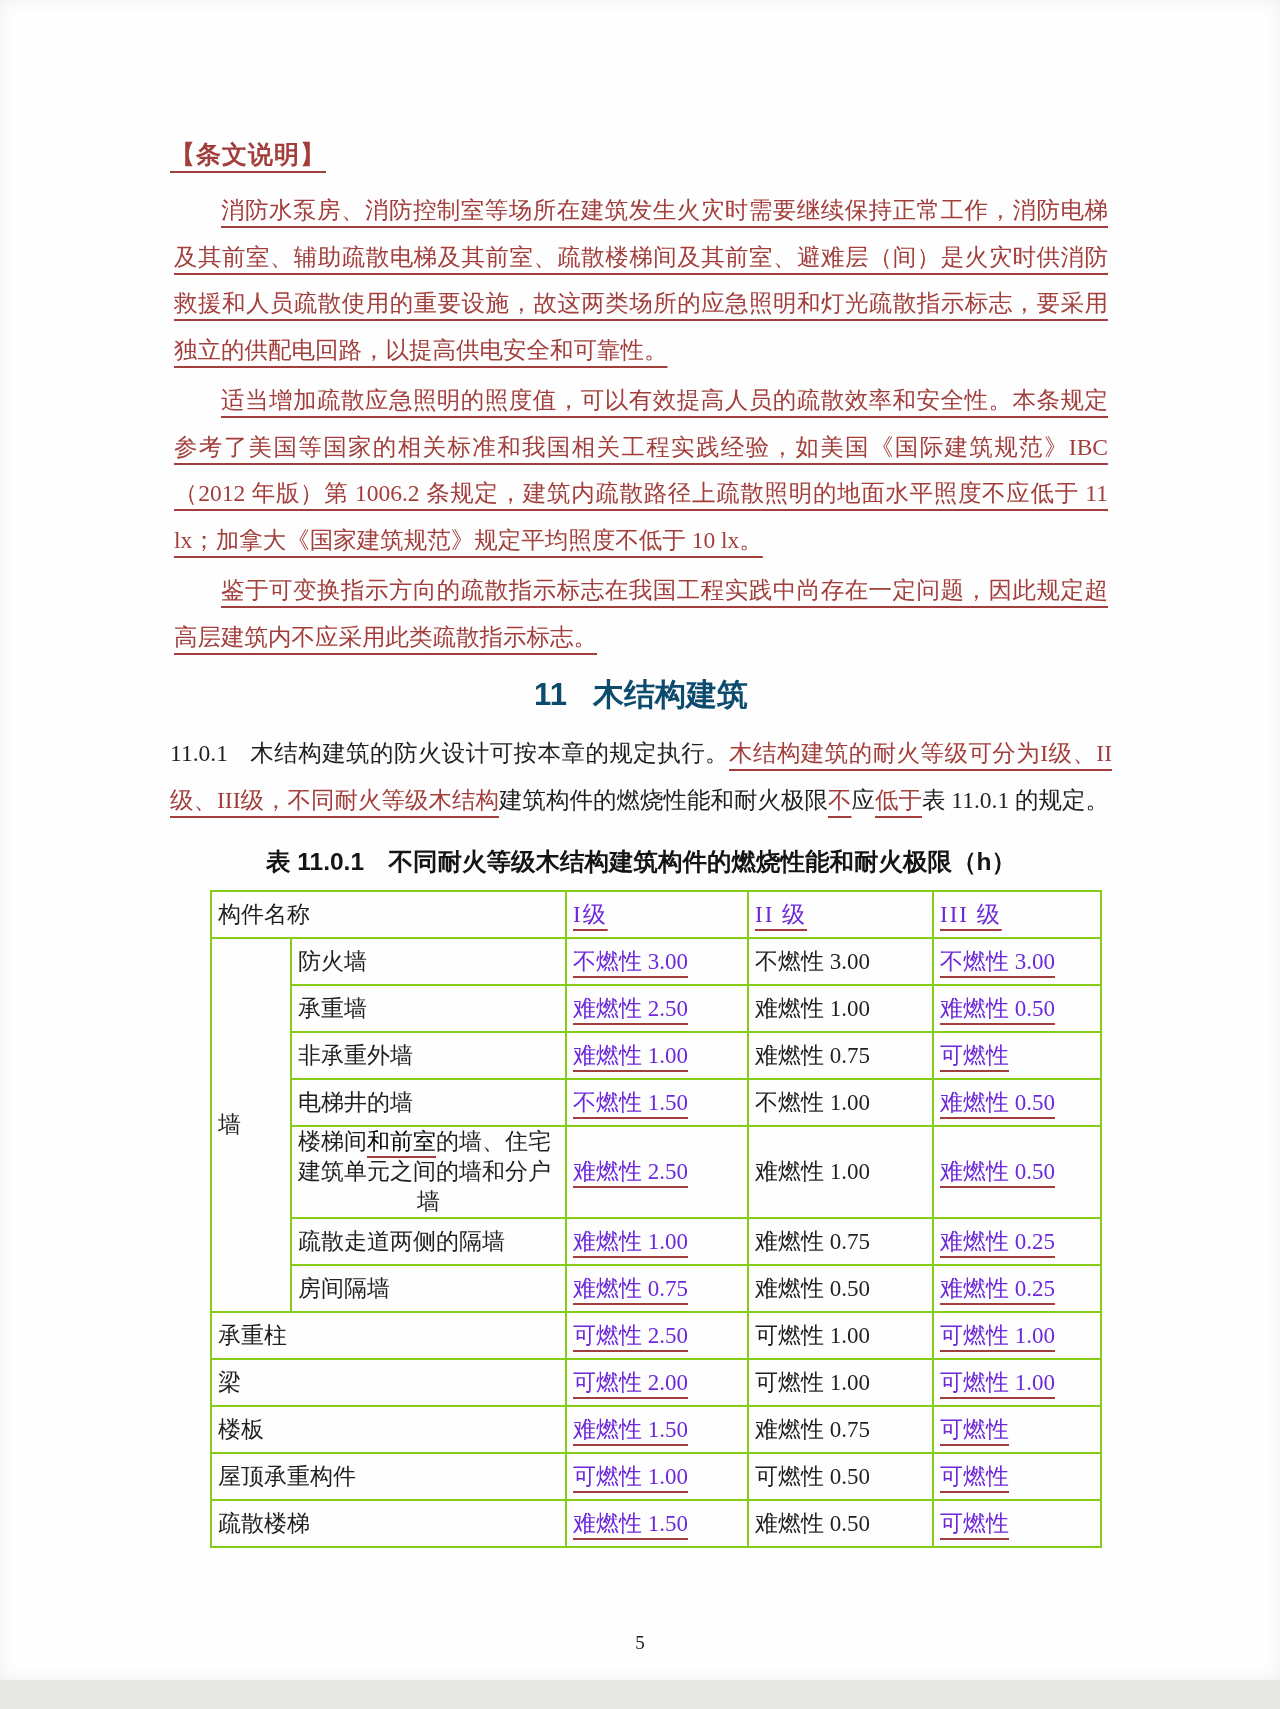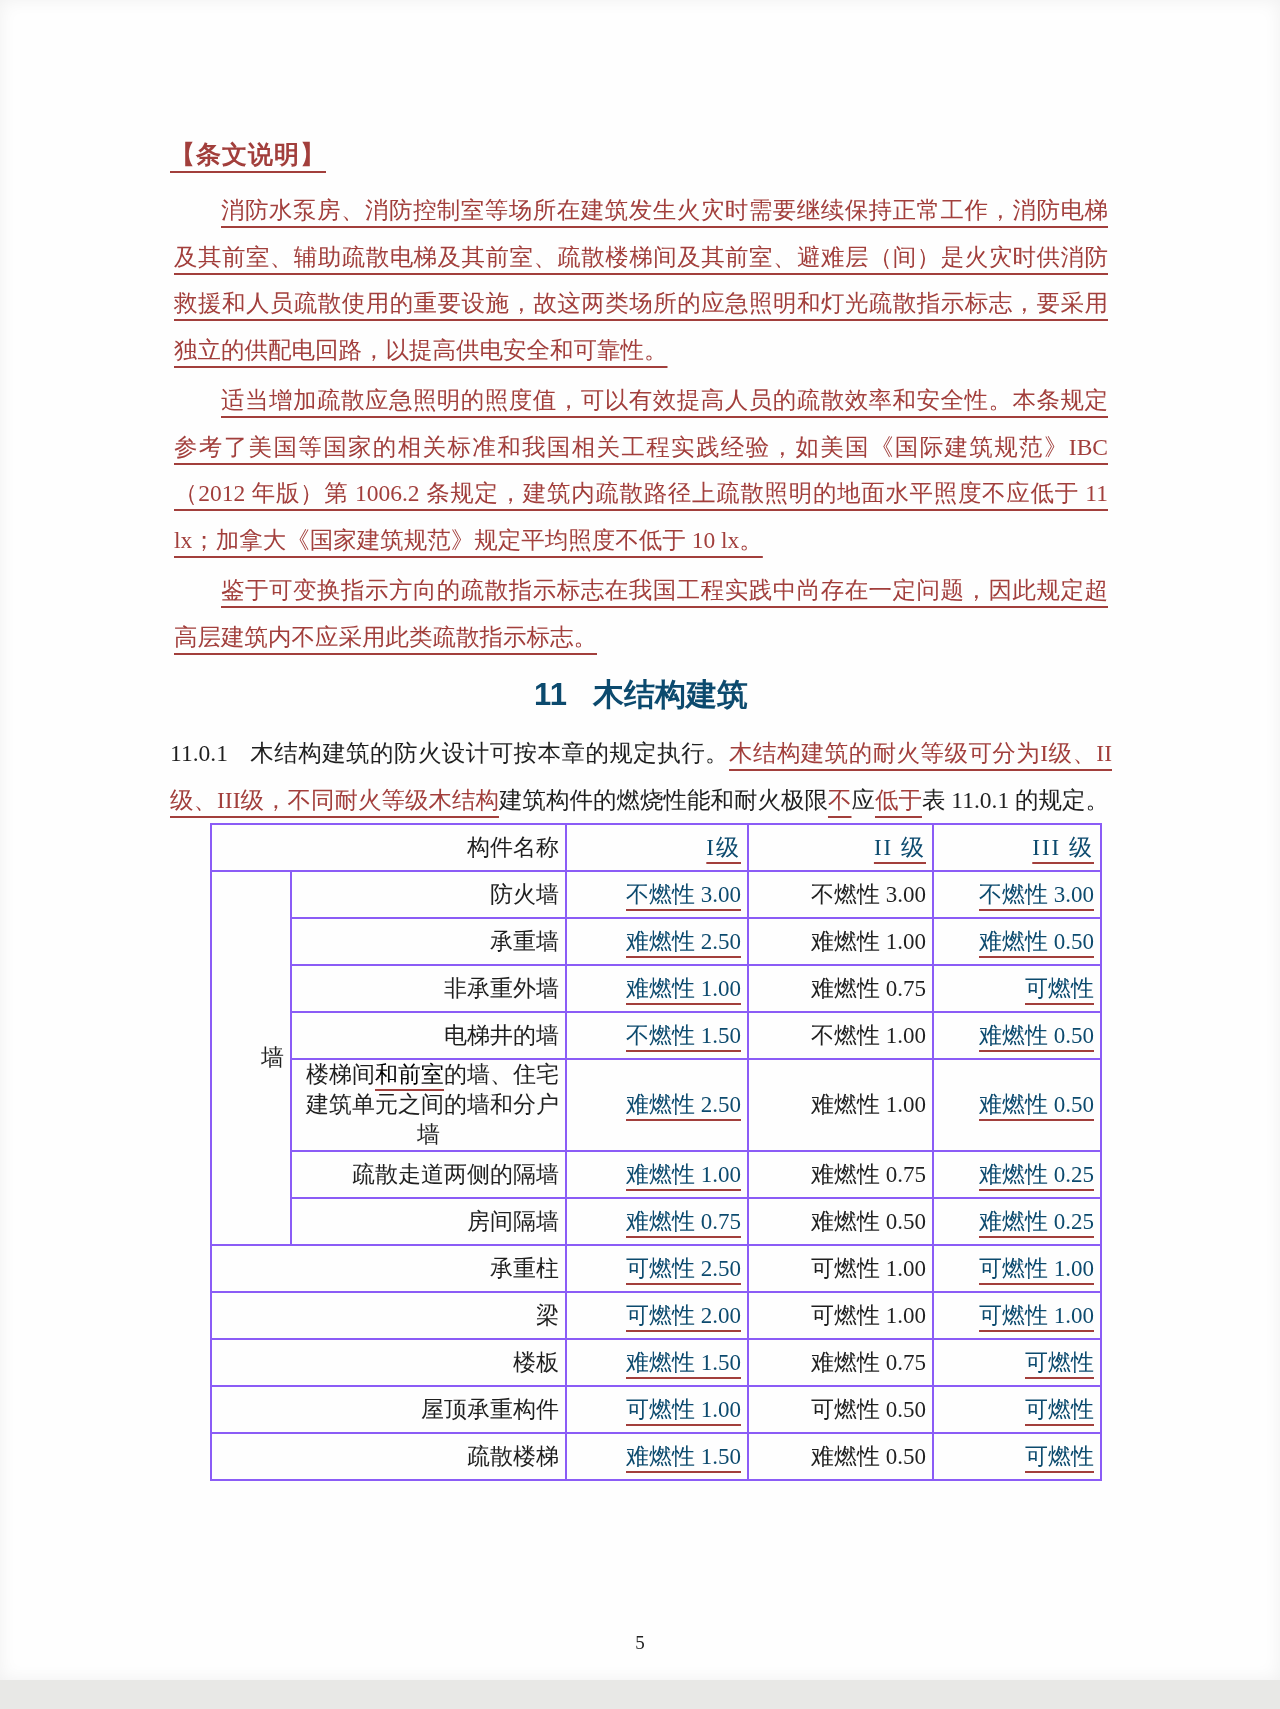--- a/index.html
+++ b/index.html
@@ -71,30 +71,30 @@
     color:#141414;
   }
   table.fire-table{
     border-collapse:collapse;
     margin-left:40px;
     width:890px;
     table-layout:fixed;
     font-size:23px;
   }
   table.fire-table td{
-    border:2px solid #8b5cf6;
-    text-align:right;
+    border:2px solid #84cc16;
+    text-align:left;
     vertical-align:middle;
     height:45px;
     padding:0 6px;
     line-height:30px;
   }
   table.fire-table td.level-head{letter-spacing:2px;}
   table.fire-table td.cell-red{
-    color:#0c4a6e;
+    color:#6d28d9;
     text-decoration:underline;
     text-decoration-color:#a23f3c;
     text-decoration-thickness:2px;
     text-underline-offset:7px;
   }
   table.fire-table td.group-cell{width:80px;}
   table.fire-table td.name-cell{width:275px;}
   td.stair-name{
     text-align:justify;
     text-align-last:center;
@@ -134,20 +134,21 @@
     <p class="body-par red u">鉴于可变换指示方向的疏散指示标志在我国工程实践中尚存在一定问题，因此规定超高层建筑内不应采用此类疏散指示标志。</p>
 
     <div class="chapter-heading">
       <span class="chapter-no">11</span><span>木结构建筑</span>
     </div>
 
     <p class="clause-par">
       <span class="clause-no">11.0.1</span><span>木结构建筑的防火设计可按本章的规定执行。</span><span class="red u">木结构建筑的耐火等级可分为I级、II级、III级，不同耐火等级木结构</span><span>建筑构件的燃烧性能和耐火极限</span><span class="red u">不</span><span>应</span><span class="red u">低于</span><span>表 11.0.1 的规定。</span>
     </p>
 
+    <div class="table-caption">表 11.0.1　不同耐火等级木结构建筑构件的燃烧性能和耐火极限（h）</div>
 
     <table class="fire-table">
       <colgroup>
         <col style="width:80px">
           <col style="width:275px">
           <col style="width:182px">
           <col style="width:185px">
           <col style="width:168px">
       </colgroup>
       <tbody>

